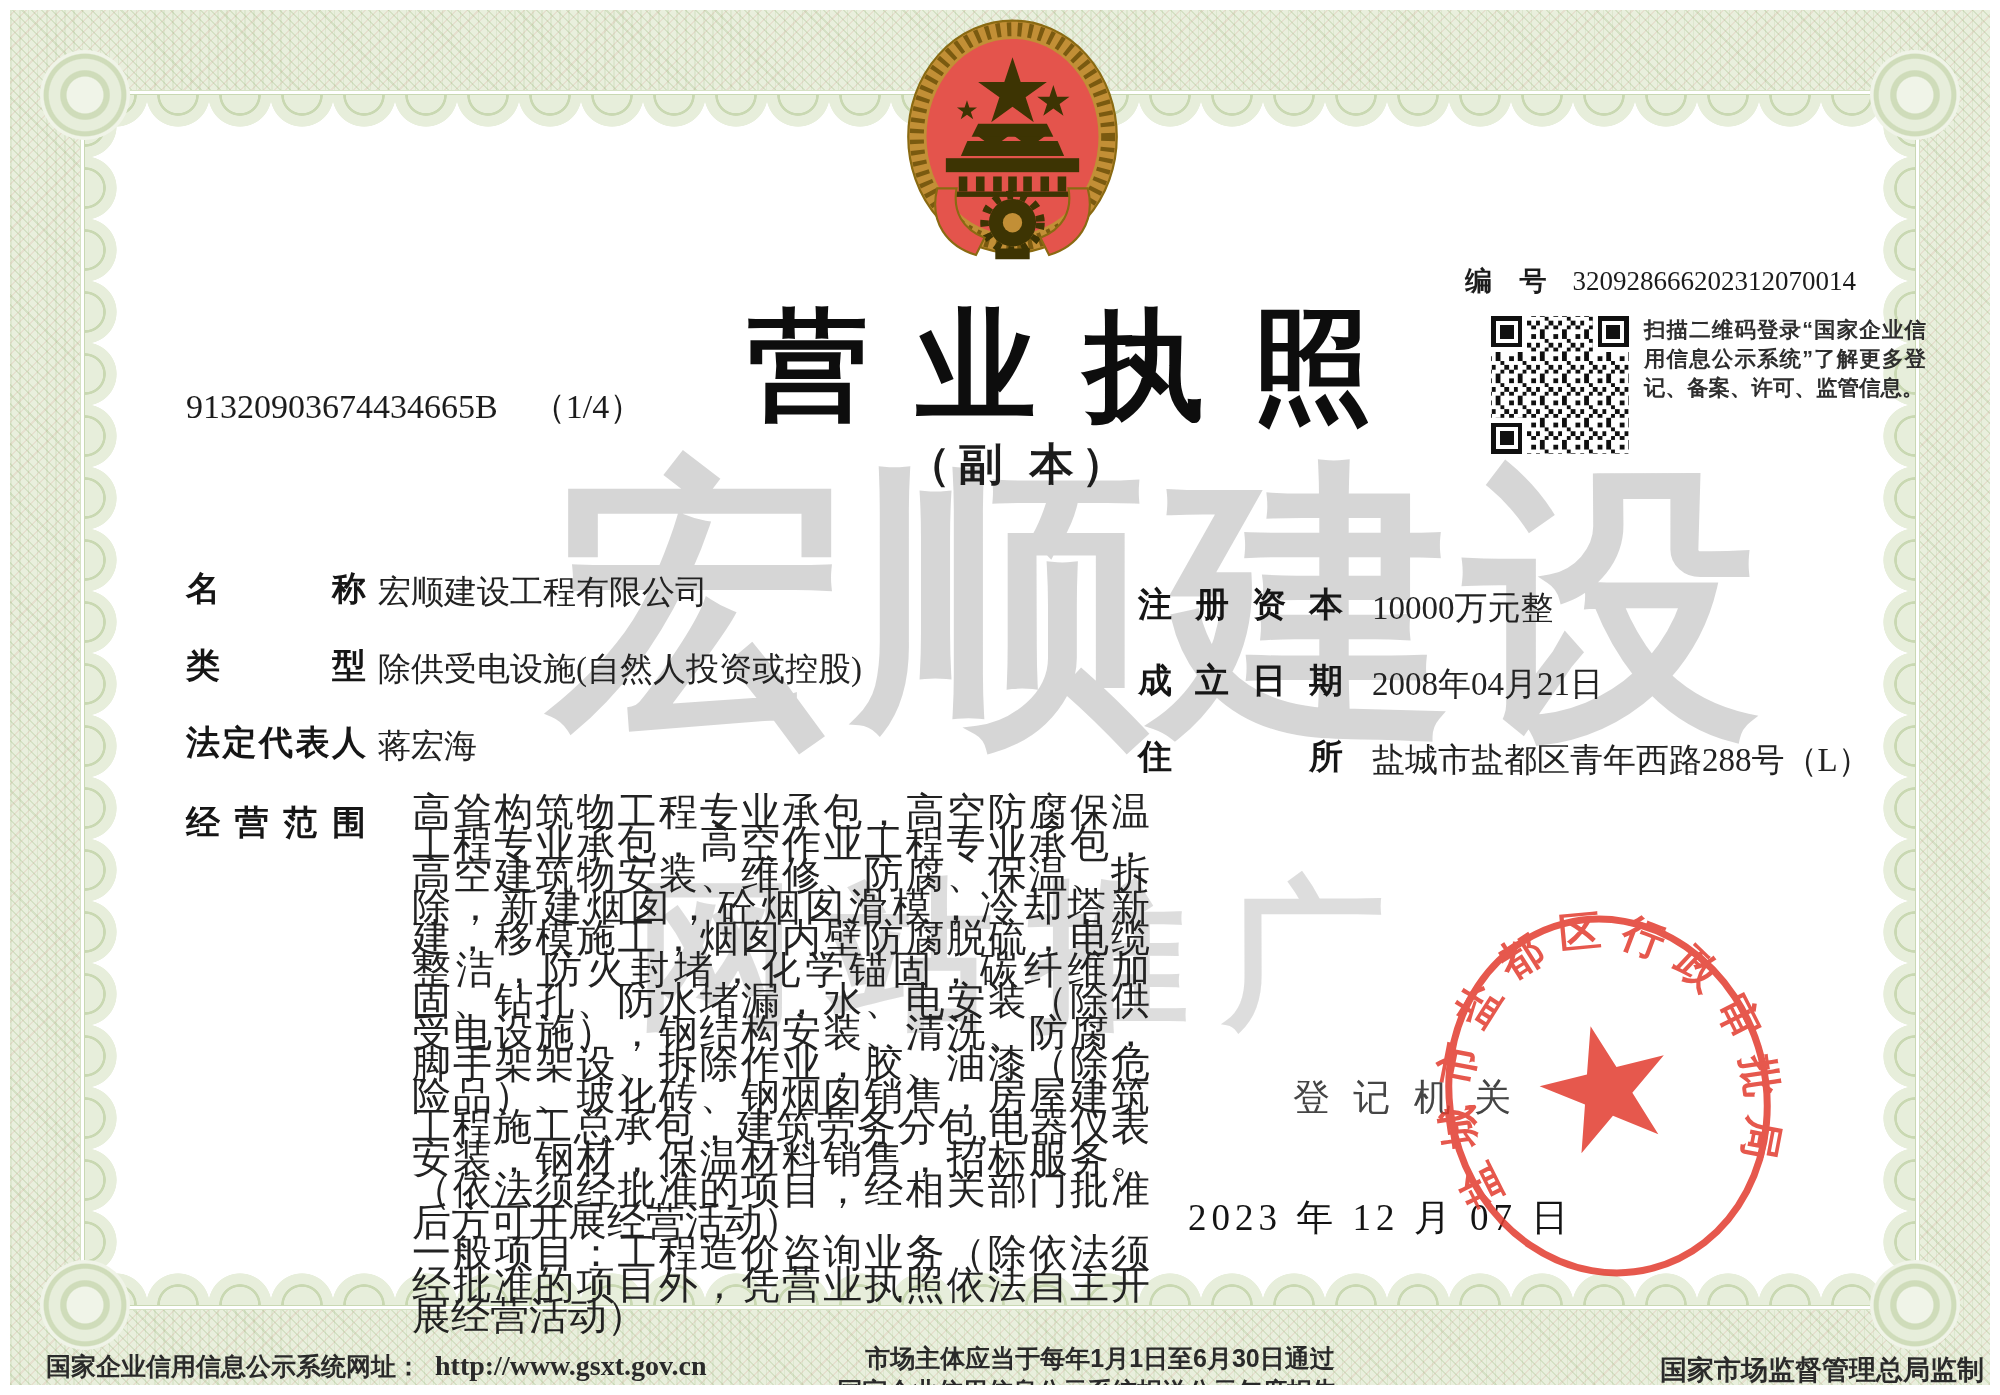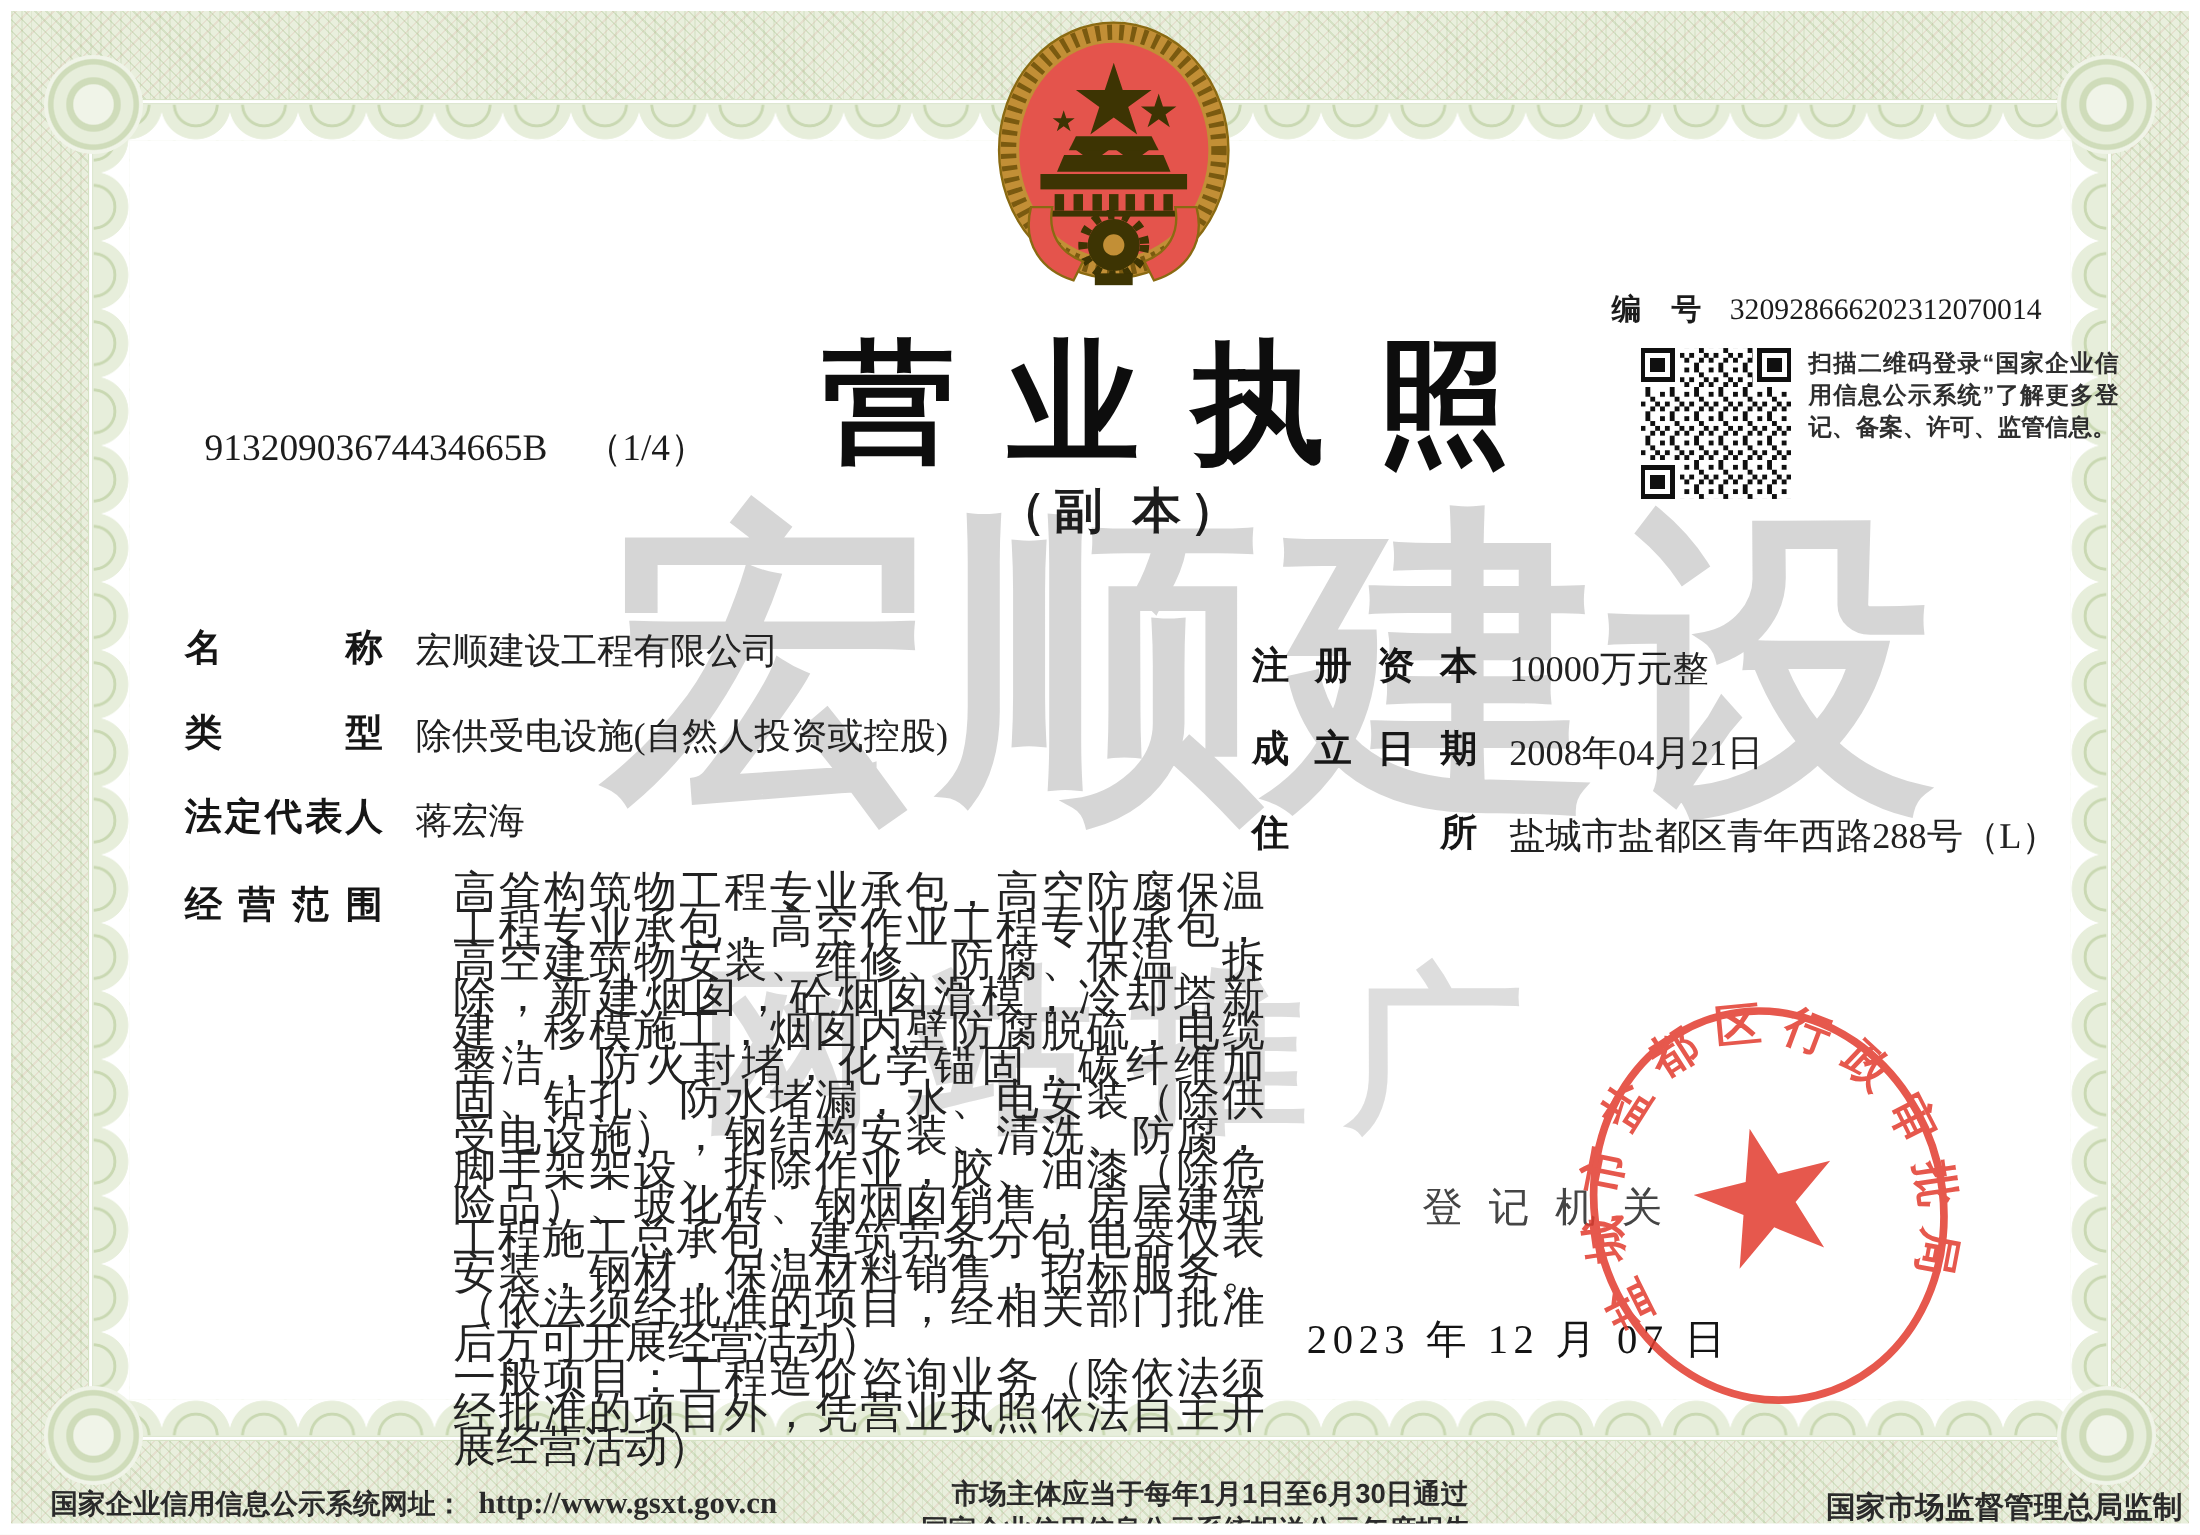--- a/index.html
+++ b/index.html
@@ -42,21 +42,21 @@
   .credit-lbl{left:176px;top:316px;font-size:31px;font-family:"Liberation Sans",sans-serif;font-weight:700;letter-spacing:.30em;white-space:nowrap;}
   .credit-val{left:176px;top:374px;font-size:34px;white-space:nowrap;}
   .credit-val .copy{margin-left:34px;}
 
   .title{left:690px;top:276px;width:640px;text-align:center;font-size:120px;font-weight:900;
        font-family:"Liberation Sans",sans-serif;letter-spacing:48px;text-indent:48px;color:#0d0d0d;white-space:nowrap;}
   .subtitle{left:690px;top:425px;width:640px;text-align:center;font-size:44px;font-weight:600;letter-spacing:8px;white-space:nowrap;}
 
   .lbl{font-family:"Liberation Sans",sans-serif;font-weight:700;font-size:34px;color:#161616;
        text-align:justify;text-align-last:justify;}
-  .lblL{left:158px;width:180px;}
+  .lblL{left:176px;width:180px;}
   .lblR{left:1128px;width:205px;}
   .val{font-size:33px;color:#222;white-space:nowrap;}
   .scope{left:368px;top:786px;width:738px;font-size:39px;line-height:31.5px;color:#222;
        white-space:pre-line;text-align:justify;margin-left:34px;}
 
   .authority{left:1283px;top:1063px;width:218px;font-size:37px;color:#454545;
        text-align:justify;text-align-last:justify;font-family:"Liberation Serif",serif;}
   .issue-date{left:1178px;top:1183px;font-size:37px;letter-spacing:5px;color:#141414;white-space:nowrap;}
 
   .seal{left:1398px;top:866px;width:400px;height:440px;transform:rotate(-14deg);opacity:.85;}

